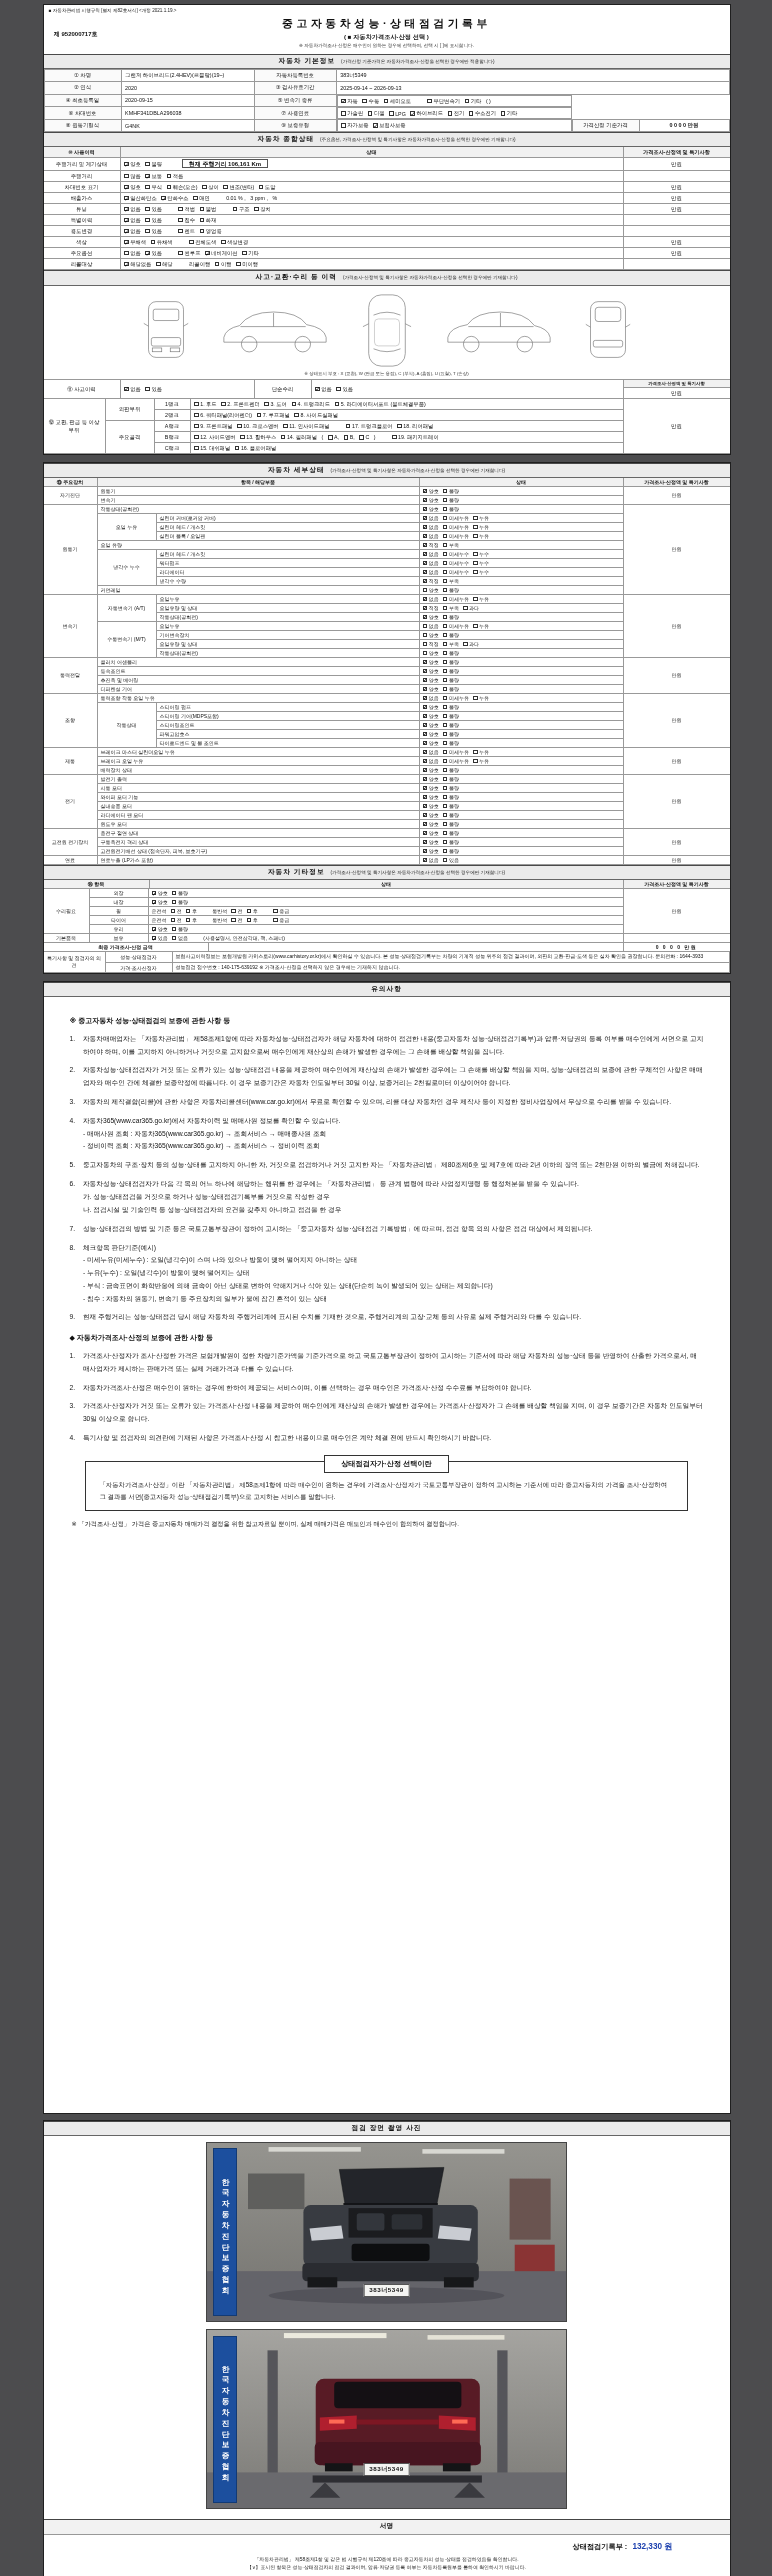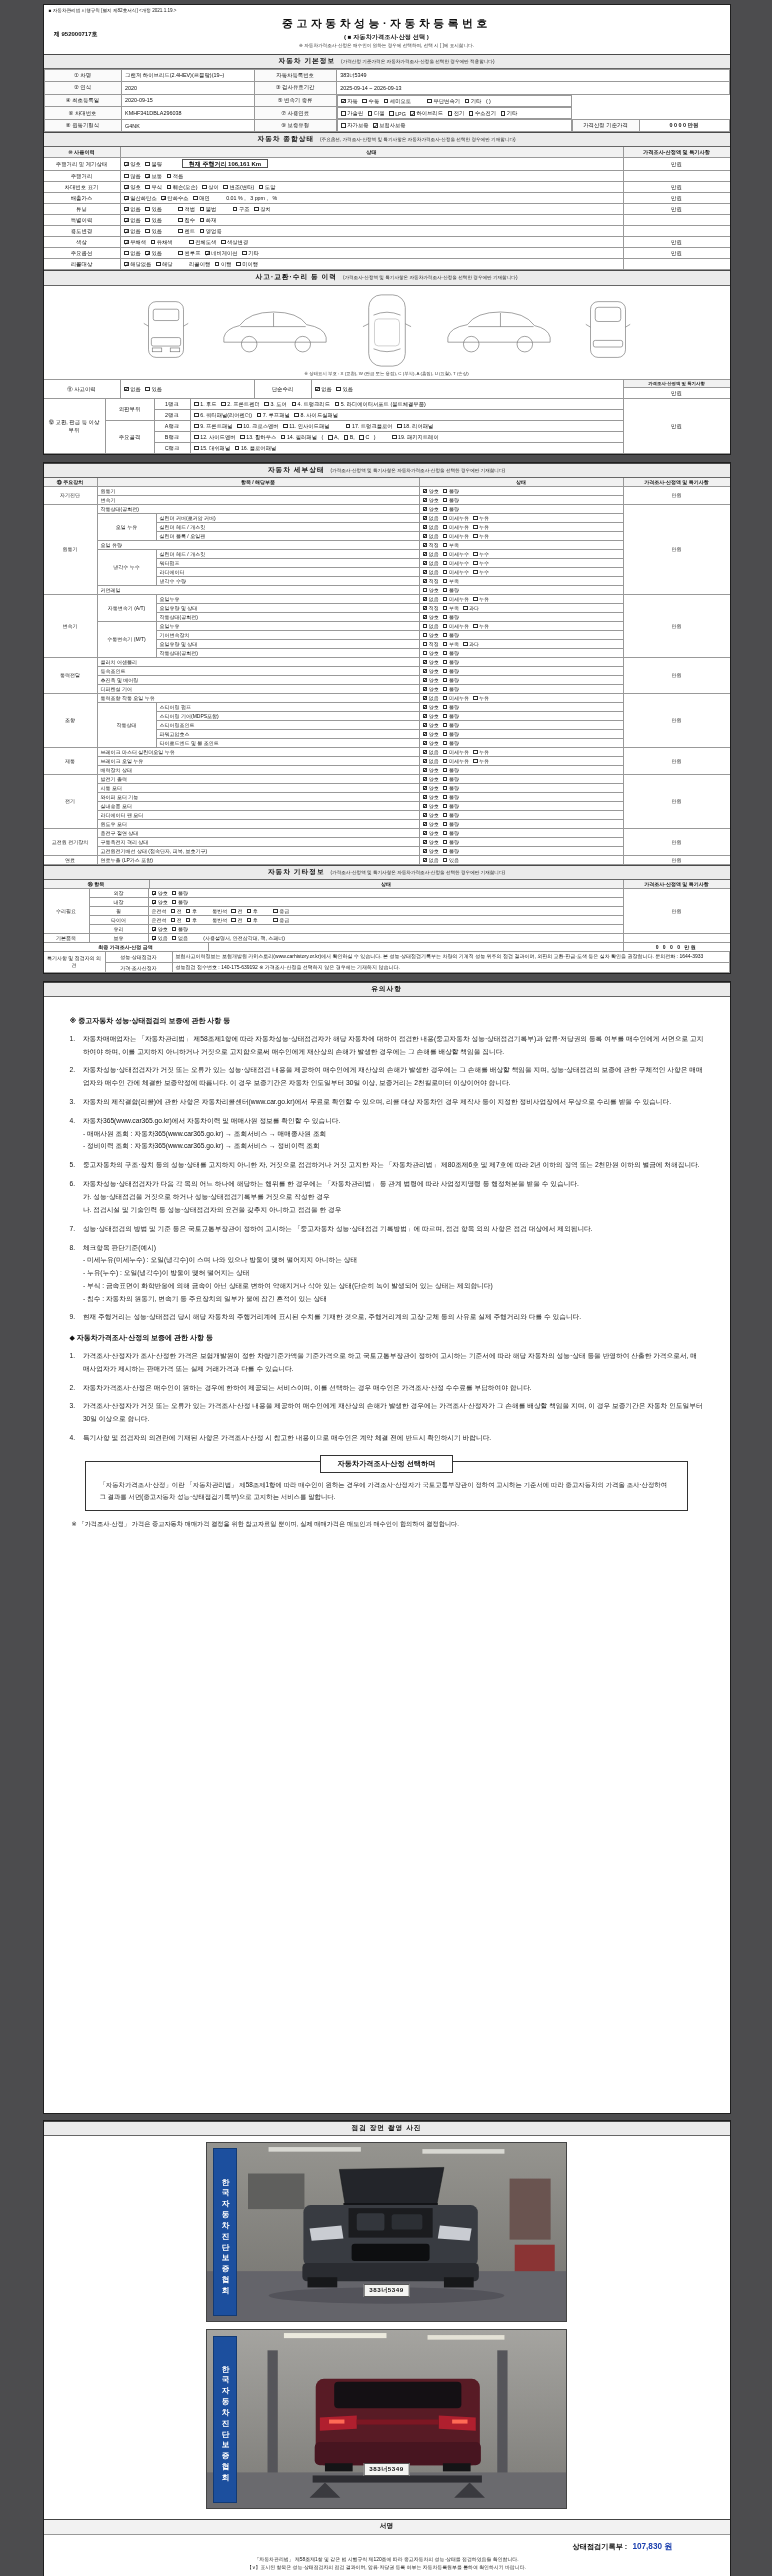--- a/index.html
+++ b/index.html
@@ -89,21 +89,21 @@
 .fee{color:#1b3fae;font-size:8.2px}
 .foot-lines{padding:2.1px 12.4px 8.2px;text-align:center;font-size:4.9px;color:#222;line-height:1.6}
 </style>
 </head>
 <body>
 
 <div class="panel p1">
   <div class="top-caption">■ 자동차관리법 시행규칙 [별지 제82호서식] &lt;개정 2021.1.19.&gt;</div>
   <div class="doc-head">
     <div class="doc-no">제 952000717호</div>
-    <h1 class="doc-title">중고자동차성능·자동차등록번호</h1>
+    <h1 class="doc-title">중고자동차성능·상태점검기록부</h1>
     <div class="opt-line">( ■ 자동차가격조사·산정 선택 )</div>
     <div class="head-note">※ 자동차가격조사·산정은 매수인이 원하는 경우에 선택하며, 선택 시 [ ]에 표시합니다.</div>
   </div>
 
   <div class="sec-bar">
     <b>자동차 기본정보</b>
     <span class="sec-note">(가격산정 기준가격은 자동차가격조사·산정을 선택한 경우에만 적용합니다)</span>
   </div>
   <table class="btable">
     <colgroup>
@@ -1481,21 +1481,21 @@
           <span class="ni-num">3.</span>
           <span class="ni-text">가격조사·산정자가 거짓 또는 오류가 있는 가격조사·산정 내용을 제공하여 매수인에게 재산상의 손해가 발생한 경우에는 가격조사·산정자가 그 손해를 배상할 책임을 지며, 이 경우 보증기간은 자동차 인도일부터 30일 이상으로 합니다.</span>
         </div>
 
         <div class="notice-item">
           <span class="ni-num">4.</span>
           <span class="ni-text">특기사항 및 점검자의 의견란에 기재된 사항은 가격조사·산정 시 참고한 내용이므로 매수인은 계약 체결 전에 반드시 확인하시기 바랍니다.</span>
         </div>
 
     <div class="price-box">
-      <div class="pb-title">자동차가격조사·산정 선택하며</div>
+      <div class="pb-title">상태점검자가·산정 선택이란</div>
       <div class="pb-text">「자동차가격조사·산정」이란 「자동차관리법」 제58조제1항에 따라 매수인이 원하는 경우에 가격조사·산정자가 국토교통부장관이 정하여 고시하는 기준서에 따라 중고자동차의 가격을 조사·산정하여 그 결과를 서면(중고자동차 성능·상태점검기록부)으로 고지하는 서비스를 말합니다.</div>
     </div>
     <div class="notice-foot">※ 「가격조사·산정」 가격은 중고자동차 매매가격 결정을 위한 참고자료일 뿐이며, 실제 매매가격은 매도인과 매수인이 합의하여 결정합니다.</div>
   </div>
 </div>
 
 <div class="panel">
   <div class="sec-bar">
     <b>점검 장면 촬영 사진</b>
   </div>
@@ -1560,20 +1560,20 @@
         <rect x="230" y="262" width="54" height="16" fill="#141416"></rect>
           <rect x="460" y="262" width="54" height="16" fill="#141416"></rect>
       </svg>
       <div class="banner">한국자동차진단보증협회</div>
       <div class="plate rear">383너5349</div>
     </div>
   </div>
   <div class="sign-bar">서명</div>
   <div class="fee-row">
     <span>상태점검기록부 :</span>
-    <b class="fee">107,830 원</b>
+    <b class="fee">132,330 원</b>
   </div>
   <div class="foot-lines">
     <div>「자동차관리법」 제58조제1항 및 같은 법 시행규칙 제120조에 따라 중고자동차의 성능·상태를 점검하였음을 확인합니다.</div>
     <div>【∨】표시된 항목은 성능·상태점검자의 점검 결과이며, 압류·저당권 등록 여부는 자동차등록원부를 통하여 확인하시기 바랍니다.</div>
   </div>
 </div>
 
 
 </body></html>

